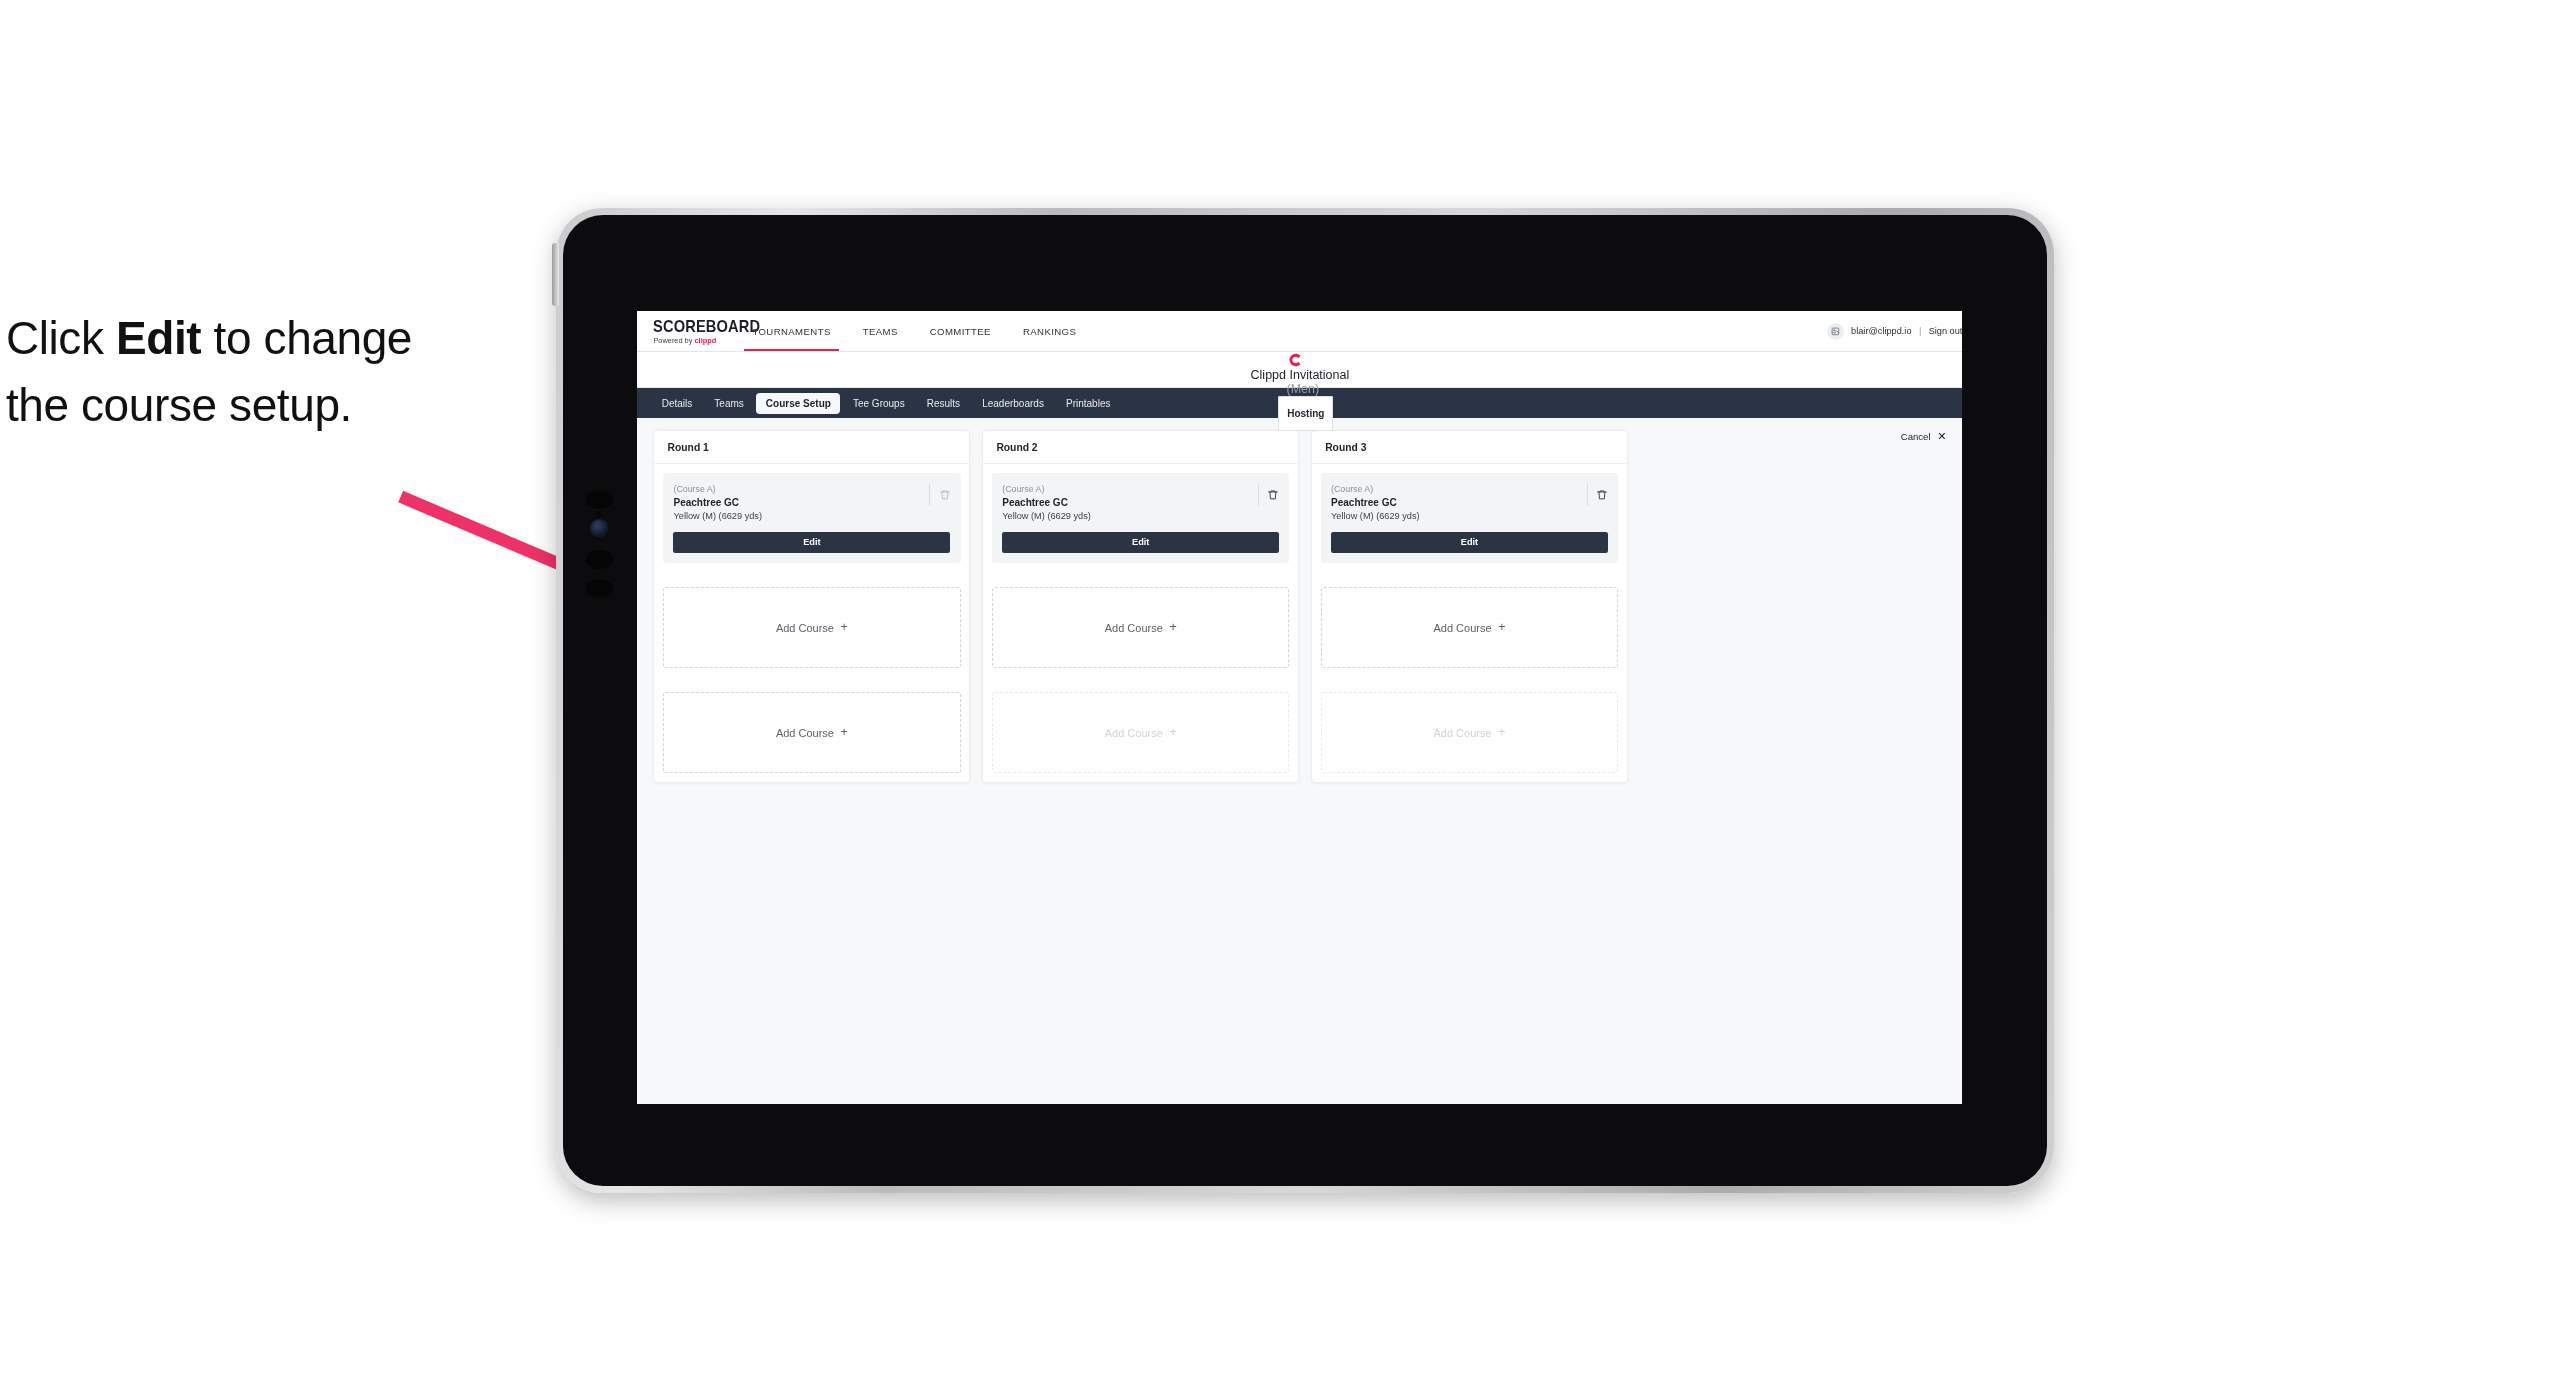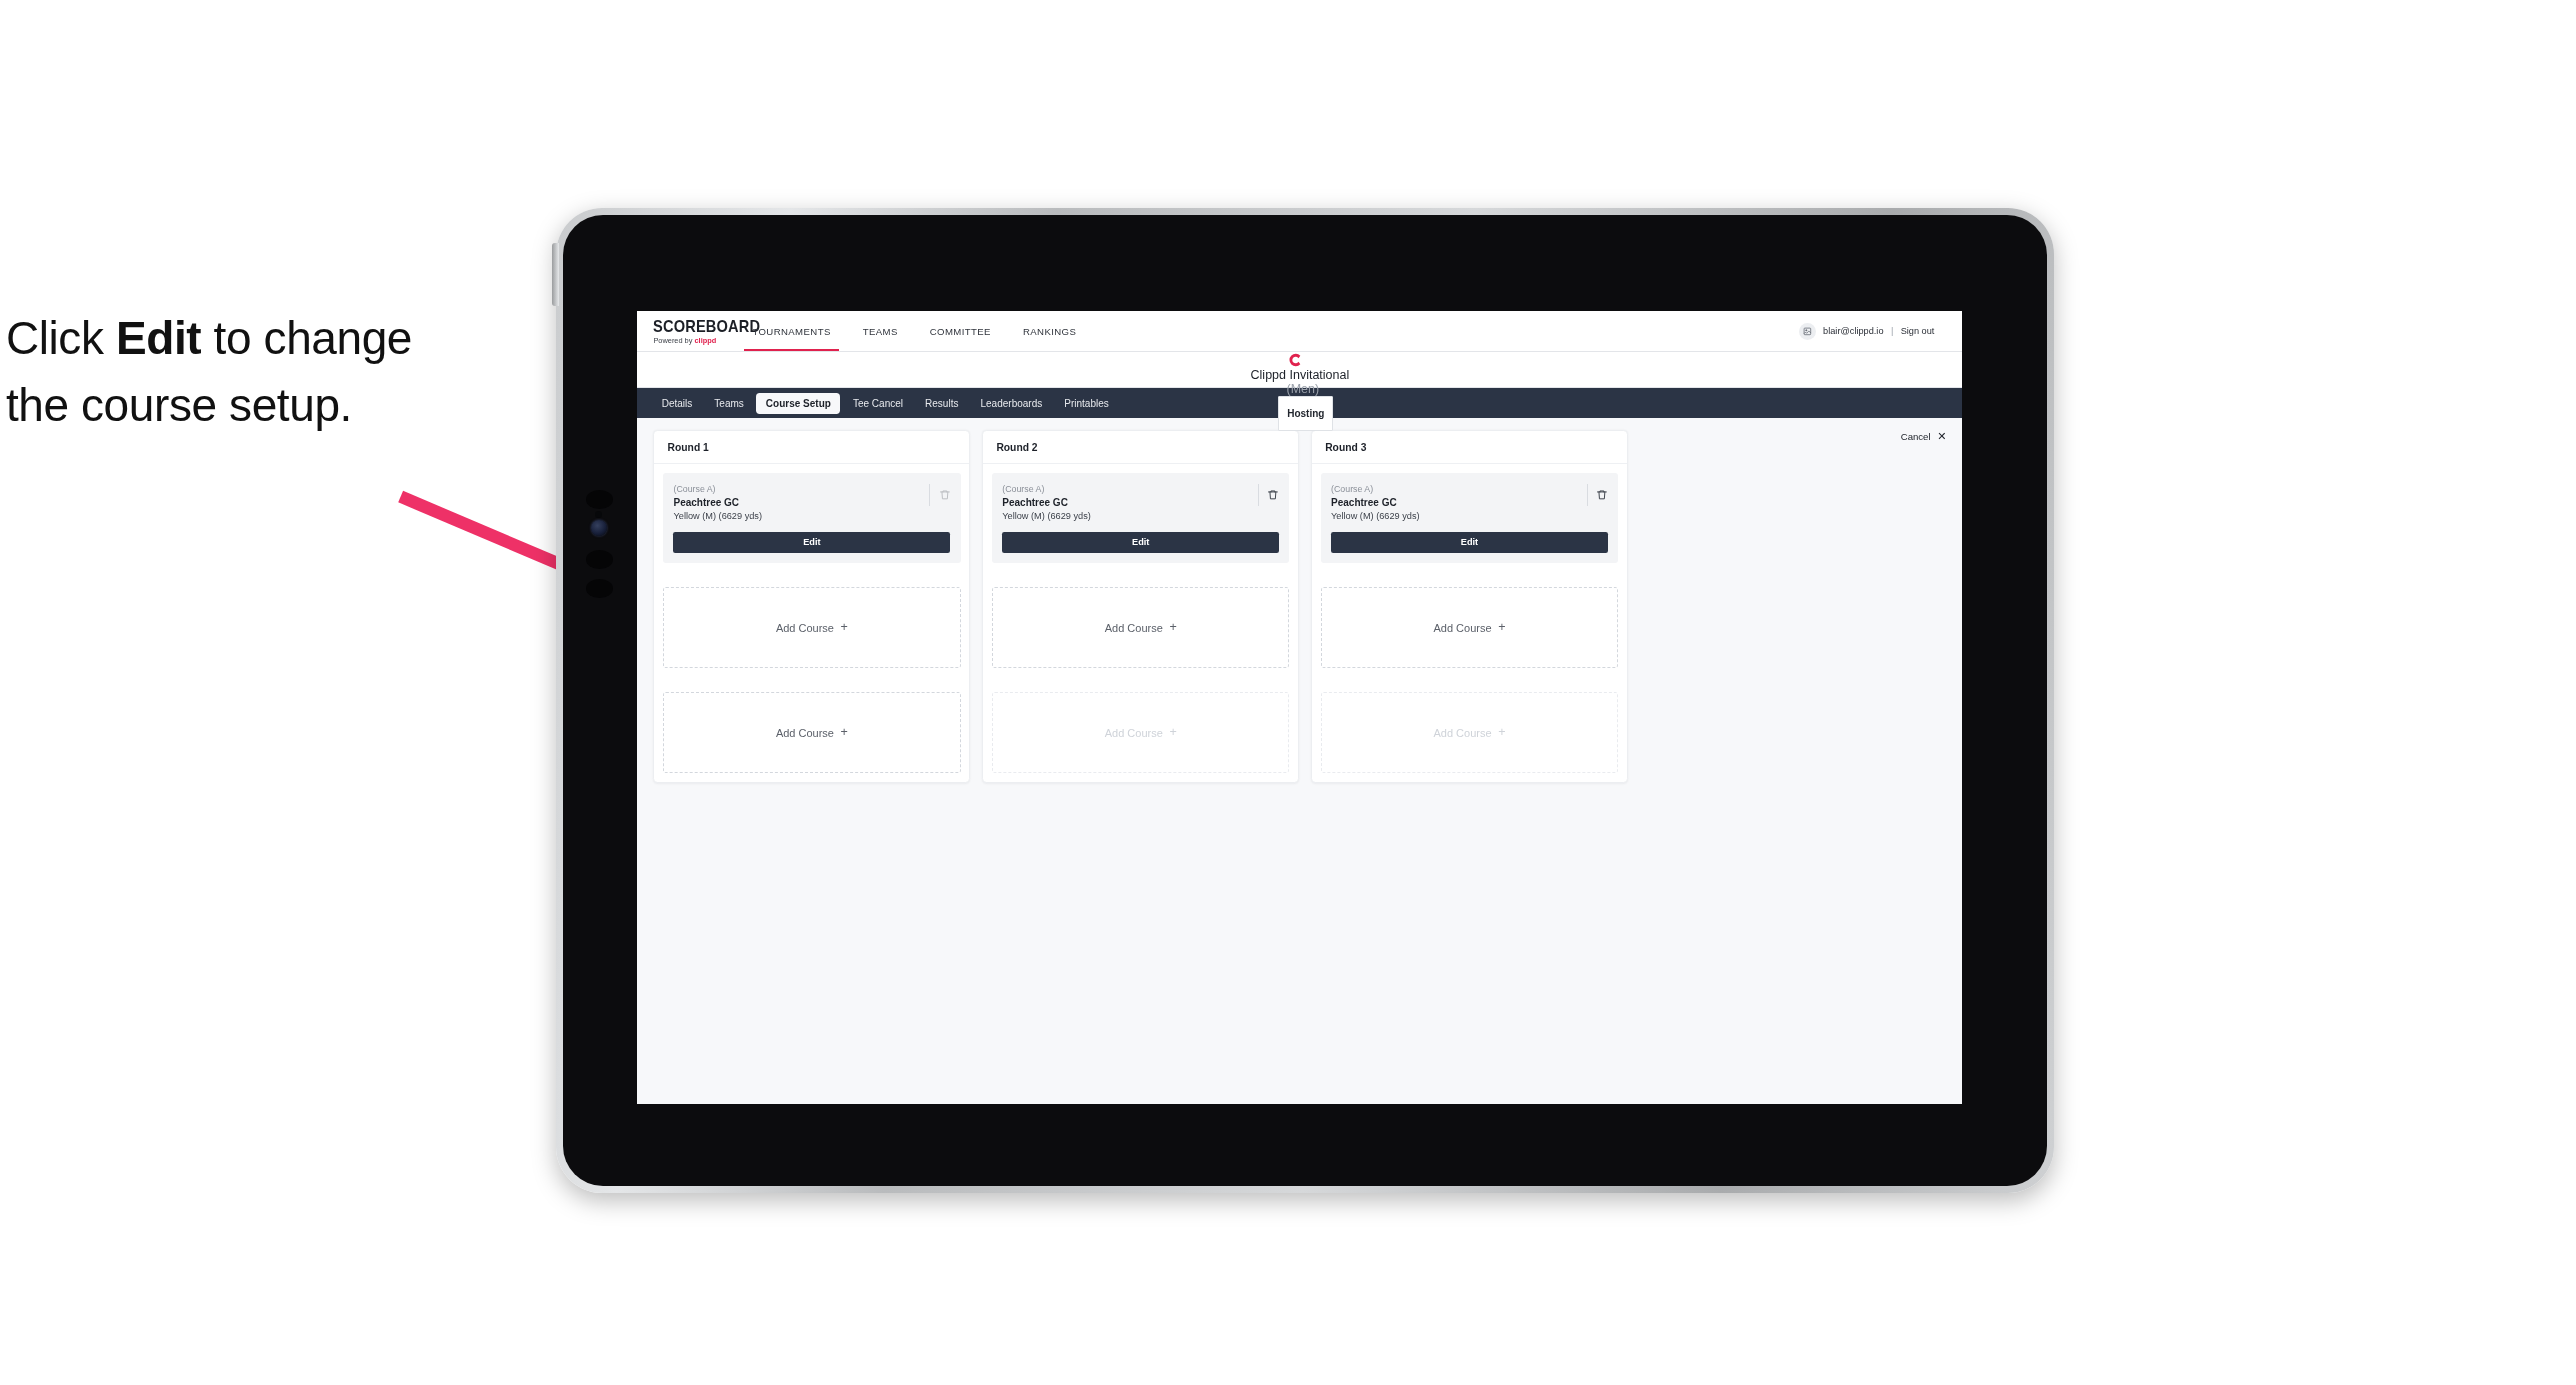--- a/index.html
+++ b/index.html
@@ -74,21 +74,21 @@
 
   .topnav-item{
     display:flex;align-items:center;padding:0 16px;font-size:9.6px;color:#30343c;
     letter-spacing:0.4px;position:relative;cursor:pointer;white-space:nowrap;
   }
   .topnav-item.active::after{
     content:"";position:absolute;left:7.4px;right:7.4px;bottom:0;height:2.2px;background:#e0224e;
   }
 
   #topnav-right{
-    margin-left:auto;display:flex;align-items:center;padding-right:28px;gap:7.4px;justify-content:space-between;
+    margin-left:auto;display:flex;align-items:center;padding-right:0;gap:7.4px;justify-content:space-between;
   }
   #avatar{
     width:17px;height:17px;border-radius:50%;background:#eceef1;
     display:flex;align-items:center;justify-content:center;
   }
   #avatar svg{width:8.8px;height:8.8px;}
   #user-email{font-size:9.2px;color:#2a2e36;}
   #divider-pipe{font-size:9.2px;color:#9aa0aa;}
   #signout{font-size:9.2px;color:#2a2e36;cursor:pointer;}
 
@@ -232,21 +232,21 @@
         <div id="cancel-wrap">
           <span id="cancel-label">Cancel</span>
           <span id="cancel-x">✕</span>
         </div>
       </div>
 
       <div id="tabbar">
         <div class="tab">Details</div>
         <div class="tab">Teams</div>
         <div class="tab active">Course Setup</div>
-        <div class="tab">Tee Cancel</div>
+        <div class="tab">Tee Groups</div>
         <div class="tab">Results</div>
         <div class="tab">Leaderboards</div>
         <div class="tab">Printables</div>
       </div>
 
       <div id="board">
 
         <div class="round-col">
           <div class="round-head">Round 1</div>
           <div class="round-body">

